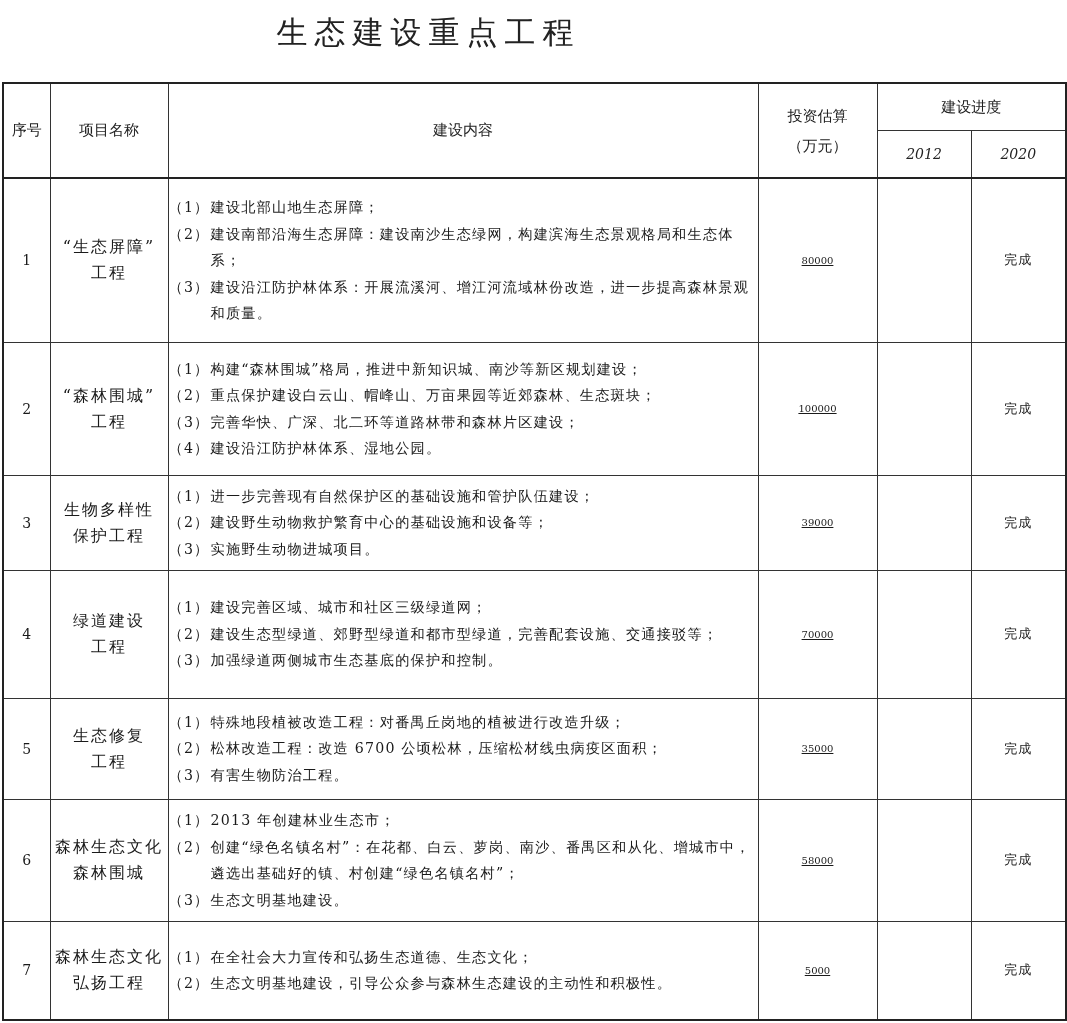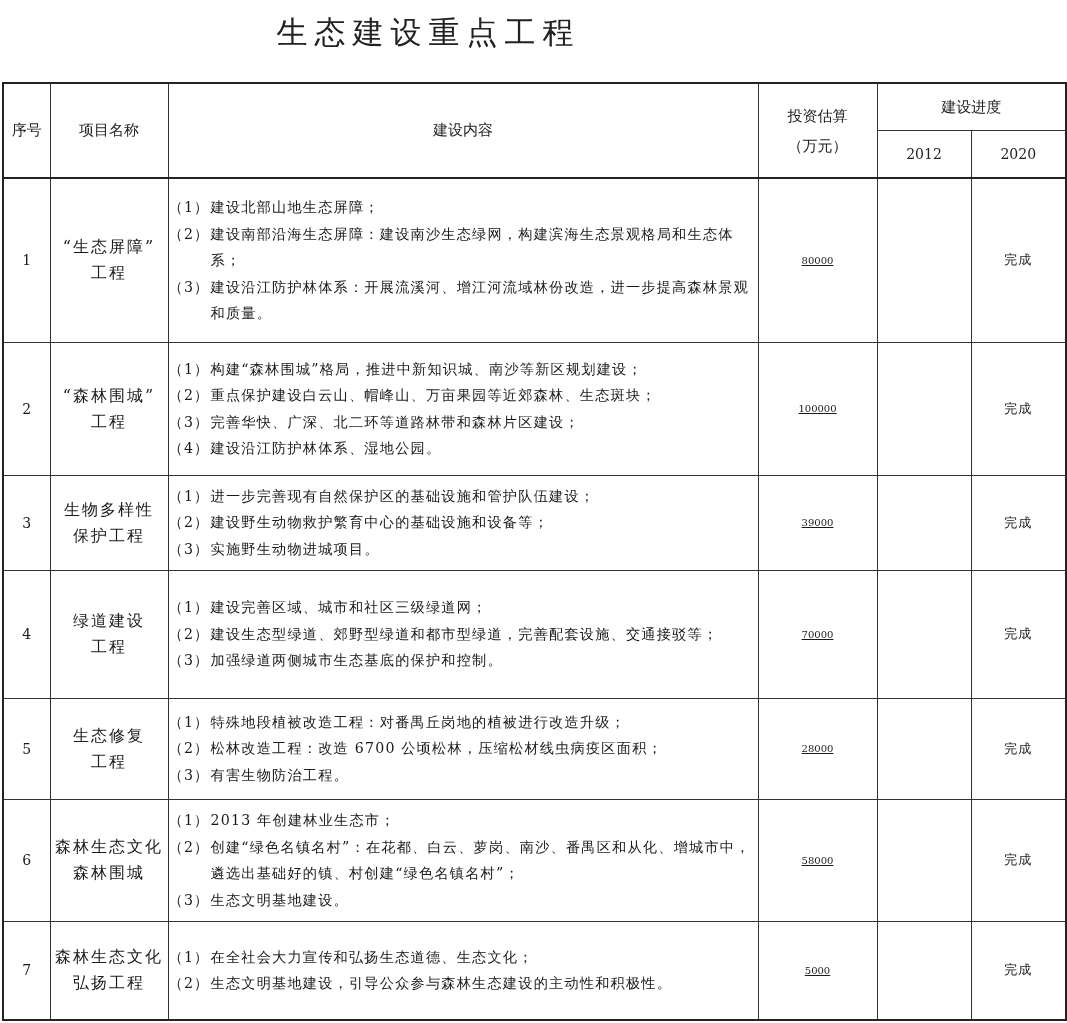--- a/index.html
+++ b/index.html
@@ -26,21 +26,21 @@
     padding: 0;
     vertical-align: middle;
     font-weight: normal;
   }
   th {
     font-family: "DejaVu Sans", "Liberation Sans", sans-serif;
     font-size: 15px; color: #222; text-align: center;
   }
   th.sub { font-family: "DejaVu Serif", "Liberation Serif", serif; font-size: 14px; }
   tr.hdr-top th { height: 46px; }
-  tr.hdr-bot th { height: 46px; }
+  tr.hdr-bot th { height: 46px; font-style: italic; }
   thead { border-bottom: 2px solid #222; }
   .c-seq, .c-name, .c-inv, .c-2015, .c-2012 { text-align: center; }
   td.c-seq { font-size: 14px; }
   td.c-name { font-size: 16px; line-height: 26px; letter-spacing: 2px; padding: 0 4px; }
   td.c-inv { font-size: 10px; text-decoration: underline; }
   td.c-2015 { font-size: 13px; letter-spacing: 1px; }
   td.c-content { padding: 4px 8px 4px 8px; font-size: 14.2px; }
   .item { display: flex; line-height: 26.5px; letter-spacing: 1.2px; }
   .item .num { flex: 0 0 auto; width: 42px; }
   .item .txt { flex: 1 1 auto; }
@@ -199,21 +199,21 @@
           </div>
           <div class="item">
             <span class="num">（2）</span>
             <span class="txt">松林改造工程：改造 6700 公顷松林，压缩松材线虫病疫区面积；</span>
           </div>
           <div class="item">
             <span class="num">（3）</span>
             <span class="txt">有害生物防治工程。</span>
           </div>
         </td>
-    <td class="c-inv">28000</td>
+    <td class="c-inv">35000</td>
     <td class="c-2012"></td>
     <td class="c-2015">完成</td>
   </tr>
 
   <tr style="height: 122px;">
     <td class="c-seq">6</td>
     <td class="c-name">
           <div>森林生态文化</div>
           <div>森林围城</div>
         </td>

